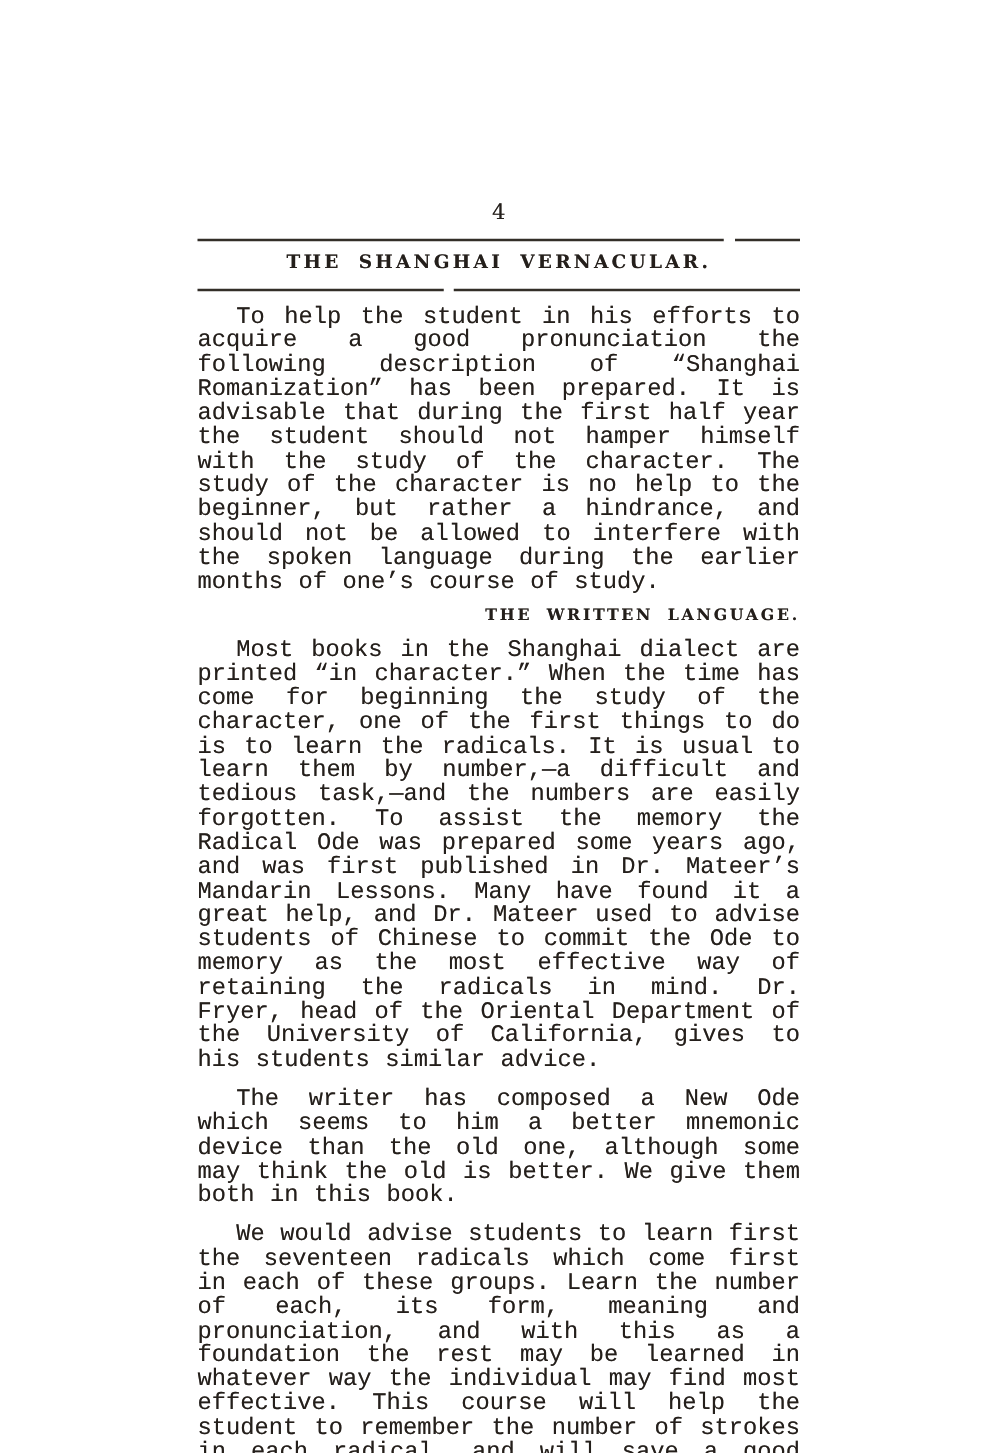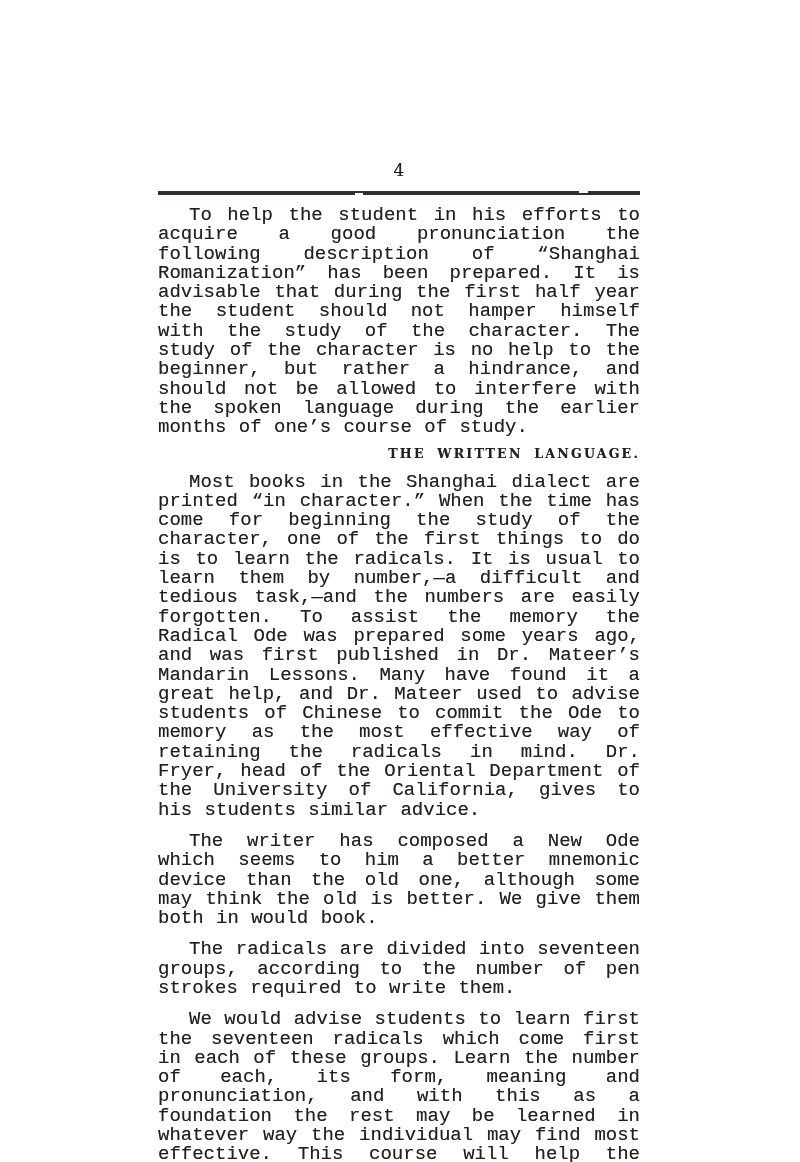--- a/index.html
+++ b/index.html
@@ -74,31 +74,31 @@
 
 <main class="scan-page">
 
   <div class="page-number">4</div>
 
   <div class="rule rule-top">
     <span class="seg seg-a"></span>
     <span class="seg seg-b"></span>
   </div>
 
+  <h1 class="page-title">THE SHANGHAI VERNACULAR.</h1>
 
   <div class="rule rule-mid">
     <span class="seg seg-a"></span>
     <span class="seg seg-b"></span>
   </div>
 
   <p class="body-para first">To help the student in his efforts to acquire a good pronunciation the following description of “Shanghai Romanization” has been prepared.  It is advisable that during the first half year the student should not hamper himself with the study of the character. The study of the character is no help to the beginner, but rather a hindrance, and should not be allowed to interfere with the spoken language during the earlier months of one’s course of study.</p>
 
   <h2 class="section-heading">THE WRITTEN LANGUAGE.</h2>
 
   <p class="body-para">Most books in the Shanghai dialect are printed “in character.”  When the time has come for beginning the study of the character, one of the first things to do is to learn the radicals. It is usual to learn them by number,—a difficult and tedious task,—and the numbers are easily forgotten.  To assist the memory the Radical Ode was prepared some years ago, and was first published in Dr. Mateer’s Mandarin Lessons.  Many have found it a great help, and Dr. Mateer used to advise students of Chinese to commit the Ode to memory as the most effective way of retaining the radicals in mind.  Dr. Fryer, head of the Oriental Department of the University of California, gives to his students similar advice.</p>
 
-  <p class="body-para">The writer has composed a New Ode which seems to him a better mnemonic device than the old one, although some may think the old is better.  We give them both in would book.</p>
+  <p class="body-para">The writer has composed a New Ode which seems to him a better mnemonic device than the old one, although some may think the old is better.  We give them both in this book.</p>
 
-  <p class="body-para">The radicals are divided into seventeen groups, according to the number of pen strokes required to write them.</p>
 
   <p class="body-para">We would advise students to learn first the seventeen radicals which come first in each of these groups.  Learn the number of each, its form, meaning and pronunciation, and with this as a foundation the rest may be learned in whatever way the individual may find most effective.  This course will help the student to remember the number of strokes in each radical, and will save a good deal of time in hunting up characters ; for a large number of the characters in a dictionary are made up of two or more radicals, and if the number of strokes is remembered, there will be no need to stop and count their “additional strokes” when looking up these characters in the dictionary.</p>
 
 </main>
 
 </body></html>

